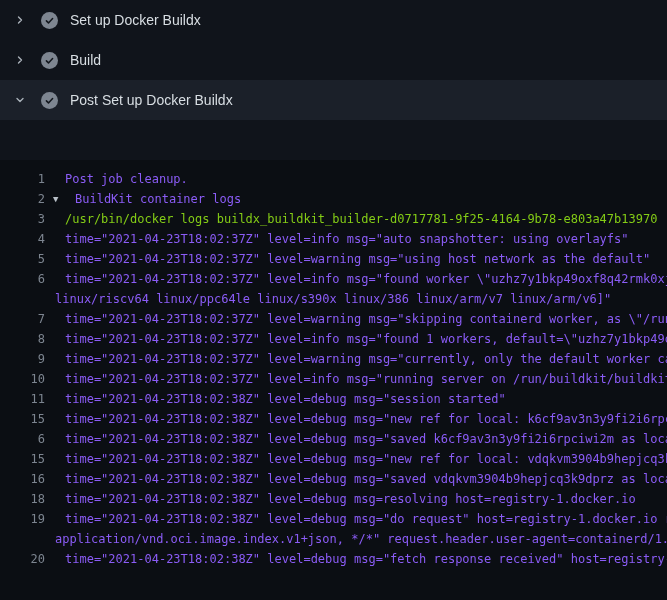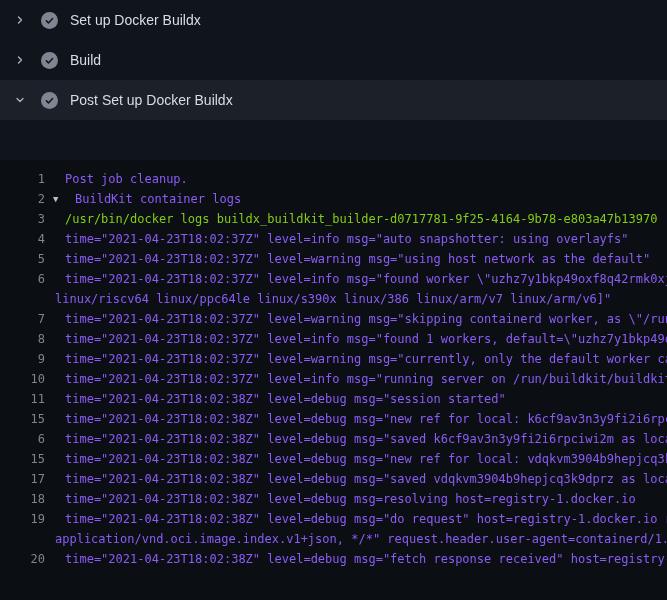--- a/index.html
+++ b/index.html
@@ -133,19 +133,19 @@
       <div class="log-row normal"><span class="ln">6</span><span class="lt">time="2021-04-23T18:02:37Z" level=info msg="found worker \"uzhz7y1bkp49oxf8q42rmk0xj</span></div>
       <div class="log-row wrap"><span class="ln"></span><span class="lt">linux/riscv64 linux/ppc64le linux/s390x linux/386 linux/arm/v7 linux/arm/v6]"</span></div>
       <div class="log-row normal"><span class="ln">7</span><span class="lt">time="2021-04-23T18:02:37Z" level=warning msg="skipping containerd worker, as \"/run</span></div>
       <div class="log-row normal"><span class="ln">8</span><span class="lt">time="2021-04-23T18:02:37Z" level=info msg="found 1 workers, default=\"uzhz7y1bkp49o</span></div>
       <div class="log-row normal"><span class="ln">9</span><span class="lt">time="2021-04-23T18:02:37Z" level=warning msg="currently, only the default worker ca</span></div>
       <div class="log-row normal"><span class="ln">10</span><span class="lt">time="2021-04-23T18:02:37Z" level=info msg="running server on /run/buildkit/buildkit</span></div>
       <div class="log-row normal"><span class="ln">11</span><span class="lt">time="2021-04-23T18:02:38Z" level=debug msg="session started"</span></div>
       <div class="log-row normal"><span class="ln">15</span><span class="lt">time="2021-04-23T18:02:38Z" level=debug msg="new ref for local: k6cf9av3n3y9fi2i6rpc</span></div>
       <div class="log-row normal"><span class="ln">6</span><span class="lt">time="2021-04-23T18:02:38Z" level=debug msg="saved k6cf9av3n3y9fi2i6rpciwi2m as loca</span></div>
       <div class="log-row normal"><span class="ln">15</span><span class="lt">time="2021-04-23T18:02:38Z" level=debug msg="new ref for local: vdqkvm3904b9hepjcq3k</span></div>
-      <div class="log-row normal"><span class="ln">17</span><span class="lt">time="2021-04-23T18:02:38Z" level=debug msg="saved vdqkvm3904b9hepjcq3k9dprz as loca</span></div>
+      <div class="log-row normal"><span class="ln">16</span><span class="lt">time="2021-04-23T18:02:38Z" level=debug msg="saved vdqkvm3904b9hepjcq3k9dprz as loca</span></div>
       <div class="log-row normal"><span class="ln">18</span><span class="lt">time="2021-04-23T18:02:38Z" level=debug msg=resolving host=registry-1.docker.io</span></div>
       <div class="log-row normal"><span class="ln">19</span><span class="lt">time="2021-04-23T18:02:38Z" level=debug msg="do request" host=registry-1.docker.io r</span></div>
       <div class="log-row wrap"><span class="ln"></span><span class="lt">application/vnd.oci.image.index.v1+json, */*" request.header.user-agent=containerd/1.4</span></div>
       <div class="log-row normal"><span class="ln">20</span><span class="lt">time="2021-04-23T18:02:38Z" level=debug msg="fetch response received" host=registry-</span></div>
     </div>
 </div>
 
 </body></html>

